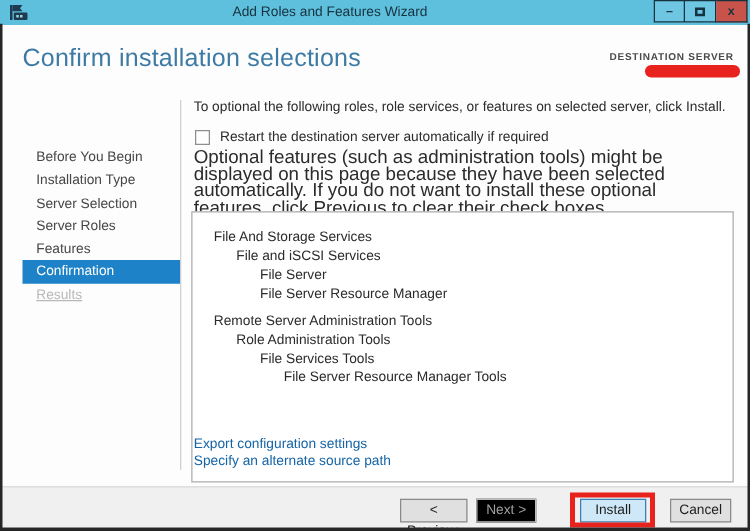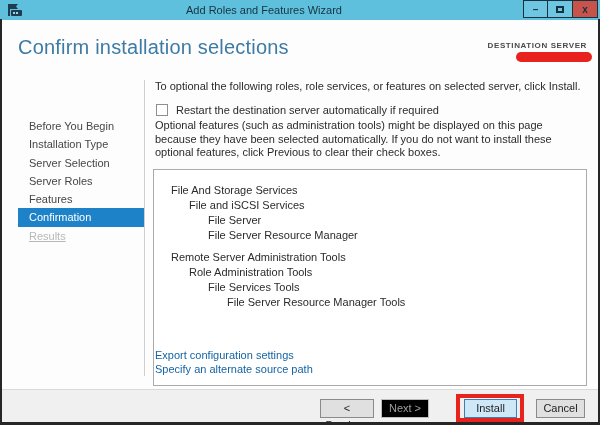--- a/index.html
+++ b/index.html
@@ -47,21 +47,21 @@
              background:#cfcfcf; }
 
   
   .intro { position:absolute; left:155px; top:80px; width:430px;
            font-size:11px; color:#2b2b2b; }
   .restart-row { position:absolute; left:156px; top:104px; display:flex;
                  align-items:center; }
   .checkbox { width:12px; height:12px; border:1px solid #8e8e8e; background:#fff; }
   .restart-label { margin-left:8px; font-size:11px; color:#2b2b2b; }
   .optional-note { position:absolute; left:155px; top:119px; width:428px;
-                   font-size:11px; line-height:13.5px; color:#2b2b2b; }
+                   font-size:15px; line-height:13.5px; color:#2b2b2b; }
 
   .tree-box { position:absolute; left:153px; top:169px; width:434px; height:217px;
               background:#ffffff; border:1px solid #ababab; padding-top:13px;
               overflow:hidden; }
   .tree-item { font-size:11px; color:#2b2b2b; line-height:15px; }
   .lvl0 { padding-left:17px; }
   .lvl1 { padding-left:35px; }
   .lvl2 { padding-left:54px; }
   .lvl3 { padding-left:73px; }
   .group-gap { margin-top:7px; }

